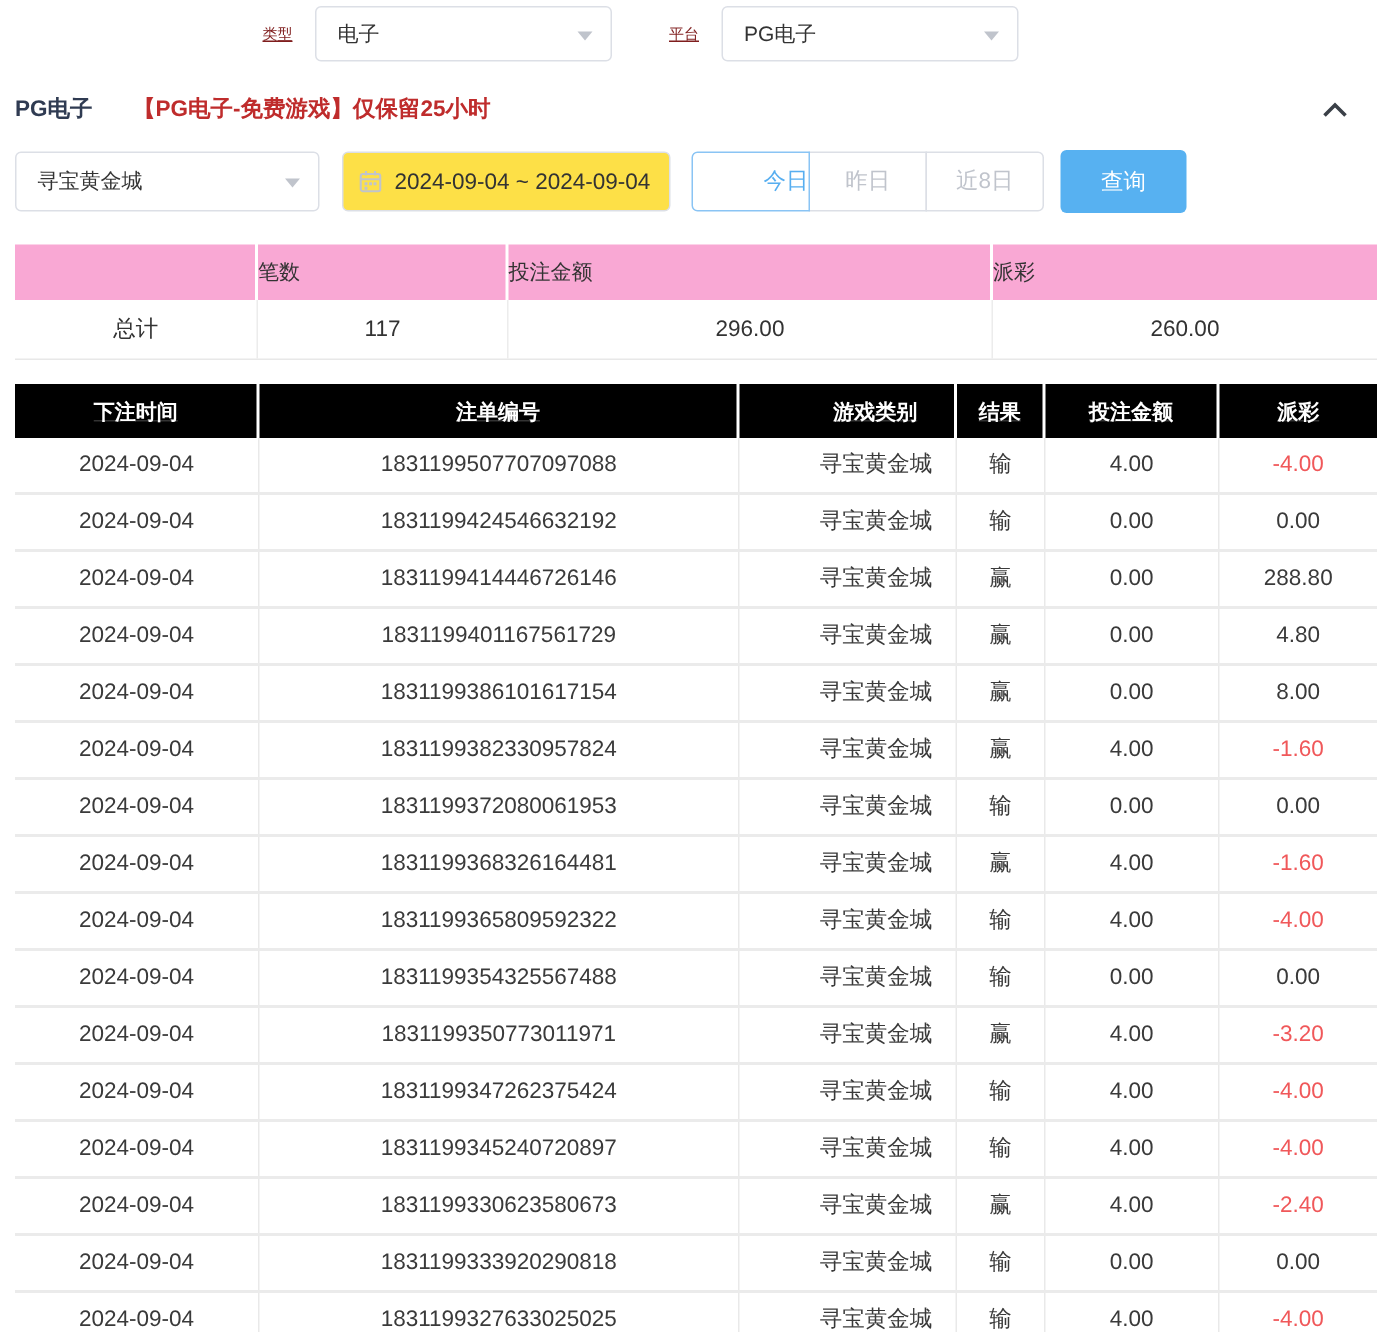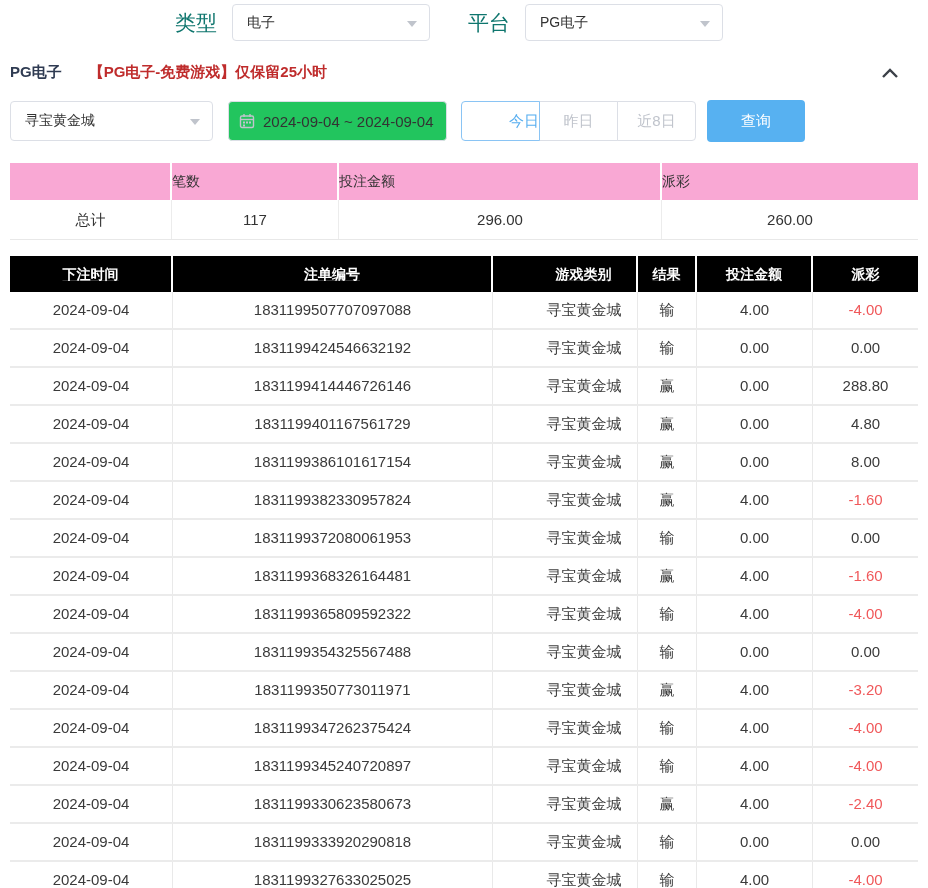--- a/index.html
+++ b/index.html
@@ -1,21 +1,21 @@
 <!DOCTYPE html>
 <html><head>
 <meta charset="utf-8">
 <style>
   * { margin:0; padding:0; box-sizing:border-box; }
   html,body { width:928px; height:888px; overflow:hidden; background:#fff;
     font-family:"Liberation Sans", sans-serif; color:#333; }
 
   
   .top-filters { display:flex; align-items:center; padding-top:4px; }
-  .filter-label { font-size:21px; color:#0f766e; }
+  .filter-label { font-size:10px; color:#7f1d1d;text-decoration:underline; }
   .lbl-type { margin-left:175px; }
   .lbl-platform { margin-left:38px; }
   .select-box { position:relative; display:flex; align-items:center;
     width:198px; height:37px; border:1px solid #dcdfe6; border-radius:4px;
     background:#fff; padding:0 30px 0 14px; margin-left:15px; font-size:14px;
     color:#333; cursor:pointer; }
   .caret-down { position:absolute; right:12px; top:16px; width:0; height:0;
     border-left:5px solid transparent; border-right:5px solid transparent;
     border-top:6px solid #c0c4cc; }
 
@@ -24,30 +24,30 @@
   .section-title { font-size:15px; font-weight:bold; color:#2f3b52; }
   .section-notice { font-size:15px; font-weight:bold; color:#bf2c2c; margin-left:27px; }
   .collapse-btn { margin-left:auto; margin-right:18px; cursor:pointer; display:flex; }
 
   
   .toolbar { display:flex; align-items:center; margin:18px 10px 0 10px; }
   .game-select { width:203px; height:40px; margin-left:0; }
   .game-select .caret-down { top:17px; }
   .date-input { display:flex; align-items:center; width:219px; height:40px;
     border:1px solid #dcdfe6; border-radius:4px; margin-left:15px;
-    padding:0 10px; background:#22c55e; cursor:pointer; }
+    padding:0 10px; background:#fde047; cursor:pointer; }
   .date-text { font-size:15px; color:#333; margin-left:8px; white-space:nowrap; }
   .btn-group { display:flex; margin-left:14px; }
   .btn-quick { width:79px; height:40px; line-height:38px; text-align:center;
     font-size:15px; background:#fff; border:1px solid #dcdfe6; color:#c0c4cc;
     cursor:pointer; margin-left:-1px; }
   .btn-quick:first-child { border-radius:4px 0 0 4px; margin-left:0;text-align:right; }
   .btn-quick:last-child { border-radius:0 4px 4px 0; }
   .btn-quick.active { color:#57aef0; border-color:#8ac4f4; position:relative; z-index:1; }
-  .btn-search { width:98px; height:42px; margin-left:11px; background:#57b1f1;
+  .btn-search { width:84px; height:42px; margin-left:11px; background:#57b1f1;
     color:#fff; font-size:15px; border:none; border-radius:4px; cursor:pointer;
     display:flex; align-items:center; justify-content:center; }
 
   
   .summary { margin:21px 10px 0 10px; }
   .summary-head { display:flex; }
   .summary-head .sh-cell { background:#f9a8d4; height:37px; line-height:37px;
     text-align:left; font-size:14px; color:#333; margin-right:2px; }
   .summary-head .sh-cell:last-child { margin-right:0; }
   .sh-c0 { width:160px; } .sh-c1 { width:165px; } .sh-c2 { width:321px; } .sh-c3 { width:256px; }

